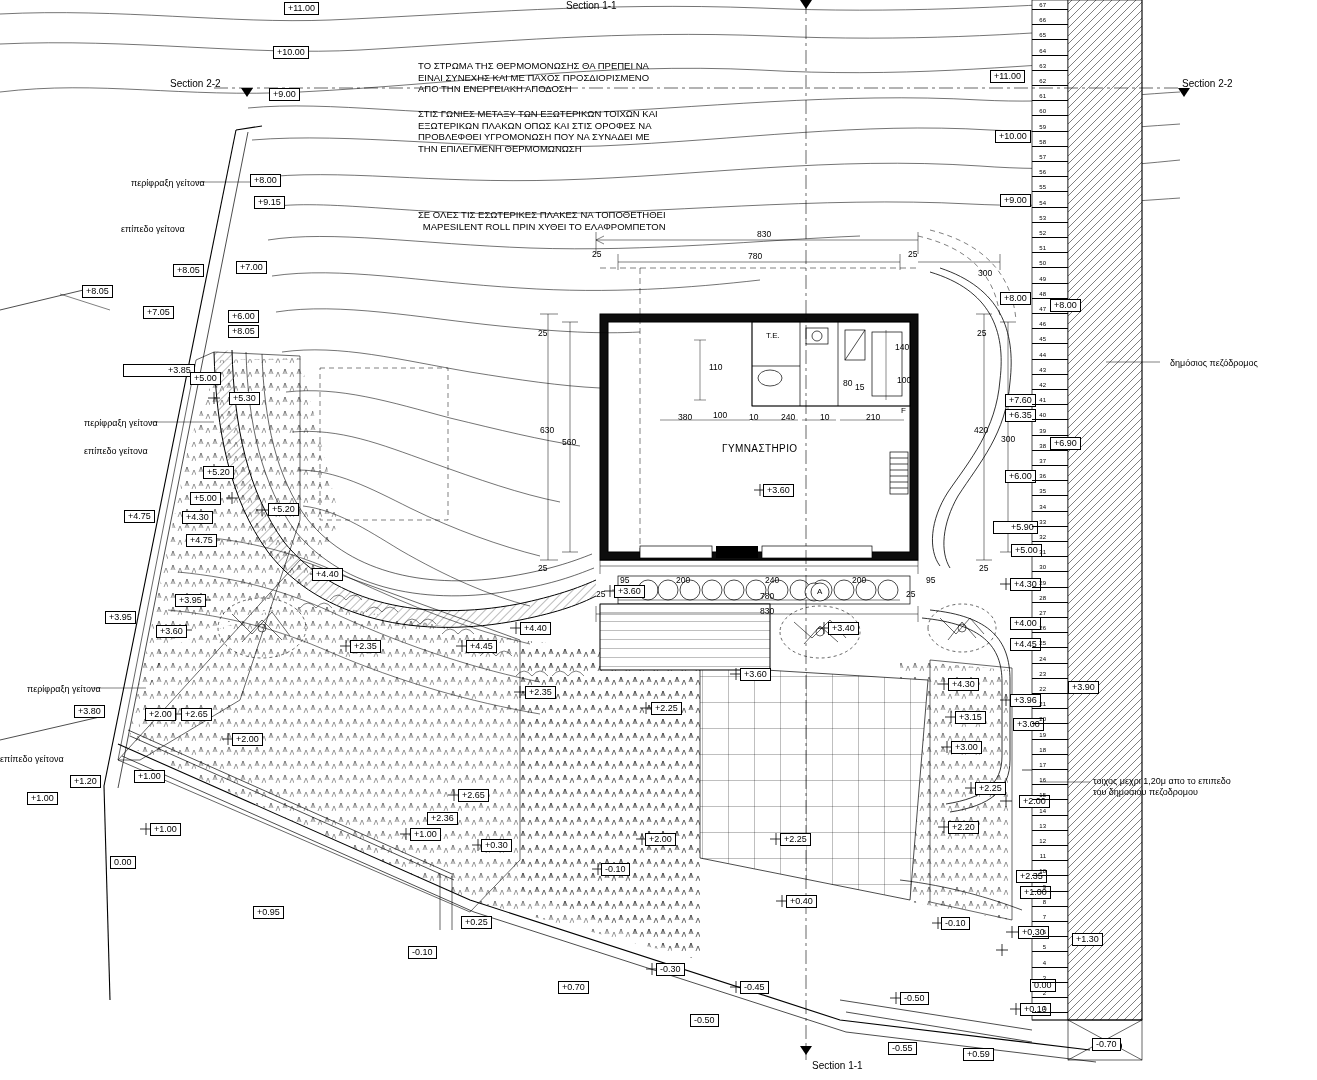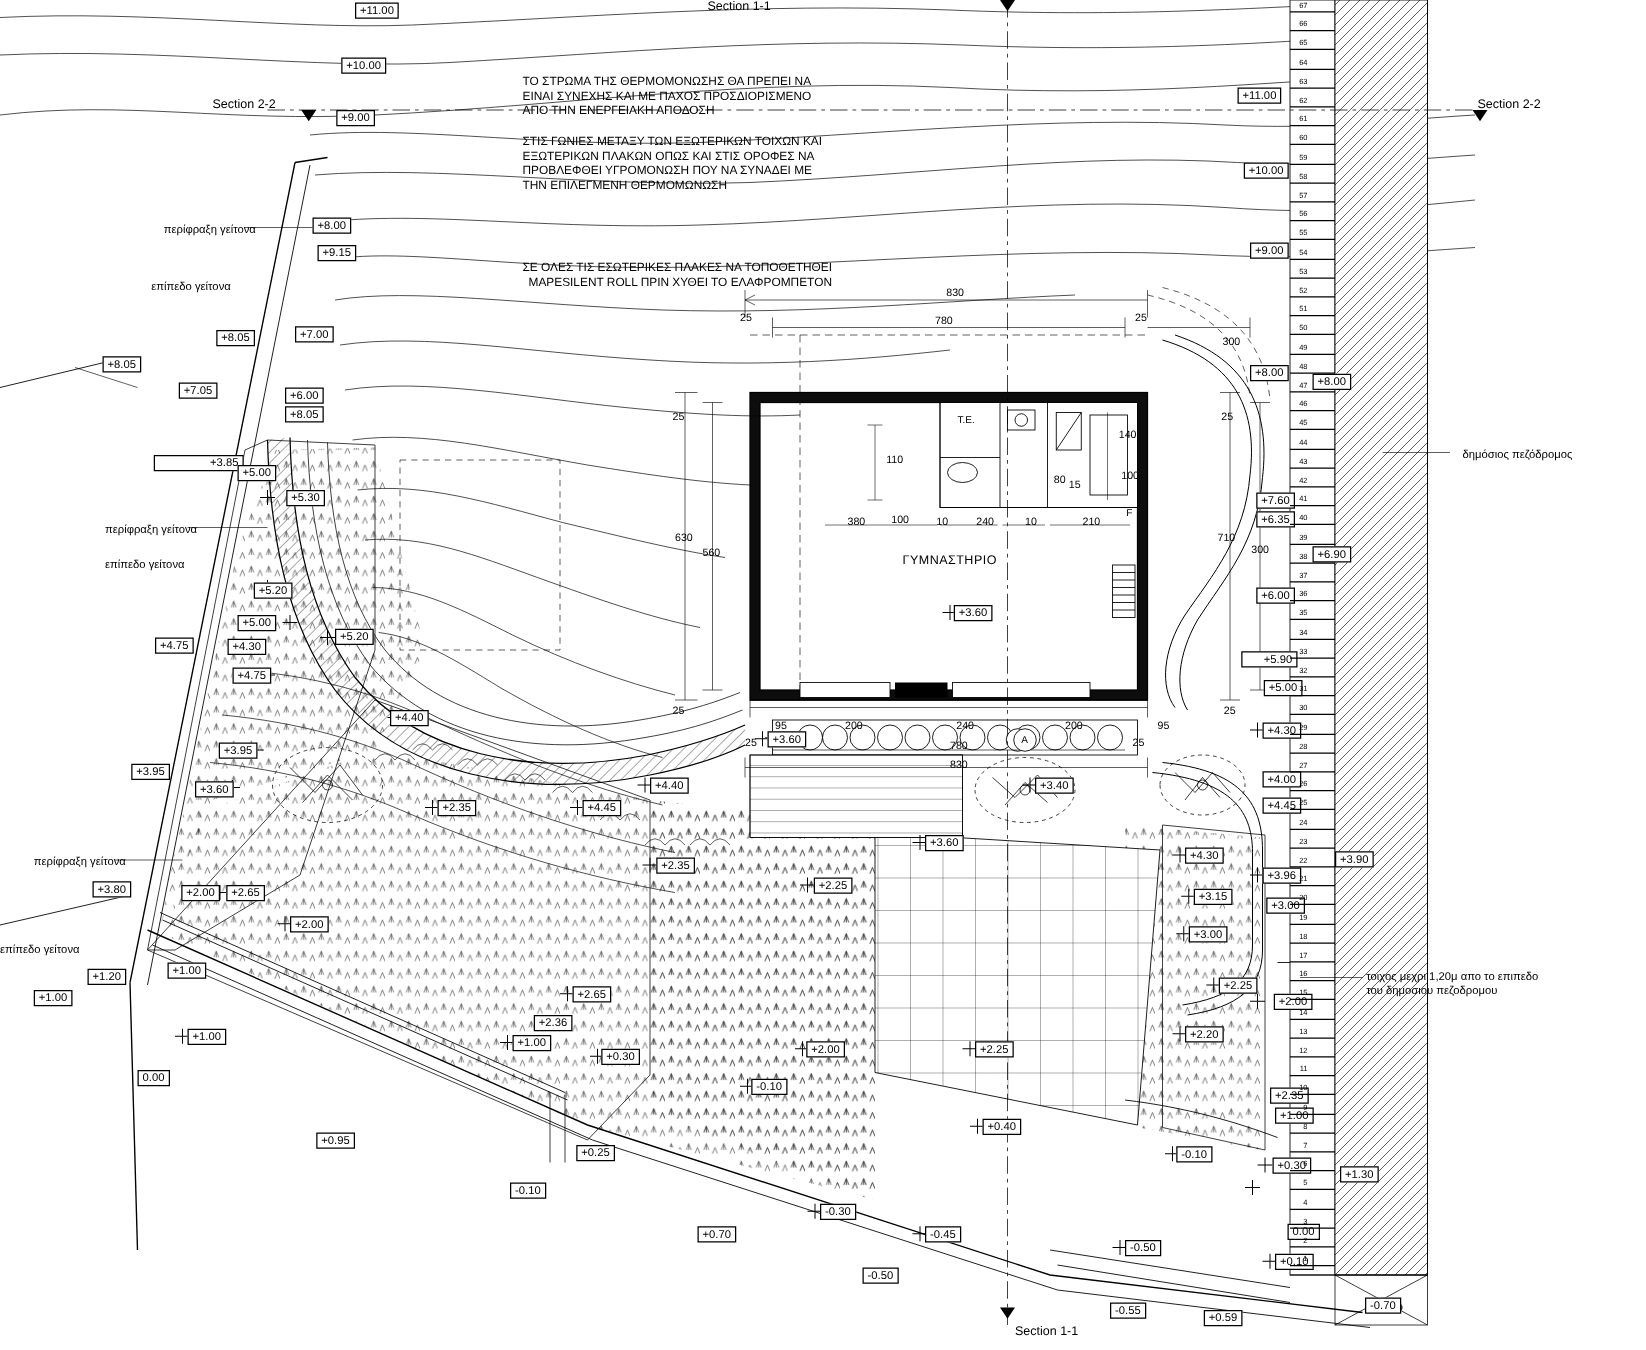--- a/index.html
+++ b/index.html
@@ -439,21 +439,21 @@
       <div class="txt dim" style="left: 843px; top: 378px;">80</div>
       <div class="txt dim" style="left: 855px; top: 382px;">15</div>
       <div class="txt dim" style="left: 678px; top: 412px;">380</div>
       <div class="txt dim" style="left: 713px; top: 410px;">100</div>
       <div class="txt dim" style="left: 749px; top: 412px;">10</div>
       <div class="txt dim" style="left: 781px; top: 412px;">240</div>
       <div class="txt dim" style="left: 820px; top: 412px;">10</div>
       <div class="txt dim" style="left: 866px; top: 412px;">210</div>
       <div class="txt dim" style="left: 540px; top: 425px;">630</div>
       <div class="txt dim" style="left: 562px; top: 437px;">560</div>
-      <div class="txt dim" style="left: 974px; top: 425px;">710</div>
+      <div class="txt dim" style="left: 974px; top: 425px;">420</div>
       <div class="txt dim" style="left: 1001px; top: 434px;">300</div>
       <div class="txt dim" style="left: 538px; top: 563px;">25</div>
       <div class="txt dim" style="left: 979px; top: 563px;">25</div>
       <div class="txt dim" style="left: 620px; top: 575px;">95</div>
       <div class="txt dim" style="left: 676px; top: 575px;">200</div>
       <div class="txt dim" style="left: 765px; top: 575px;">240</div>
       <div class="txt dim" style="left: 852px; top: 575px;">200</div>
       <div class="txt dim" style="left: 926px; top: 575px;">95</div>
       <div class="txt dim" style="left: 596px; top: 589px;">25</div>
       <div class="txt dim" style="left: 906px; top: 589px;">25</div>

